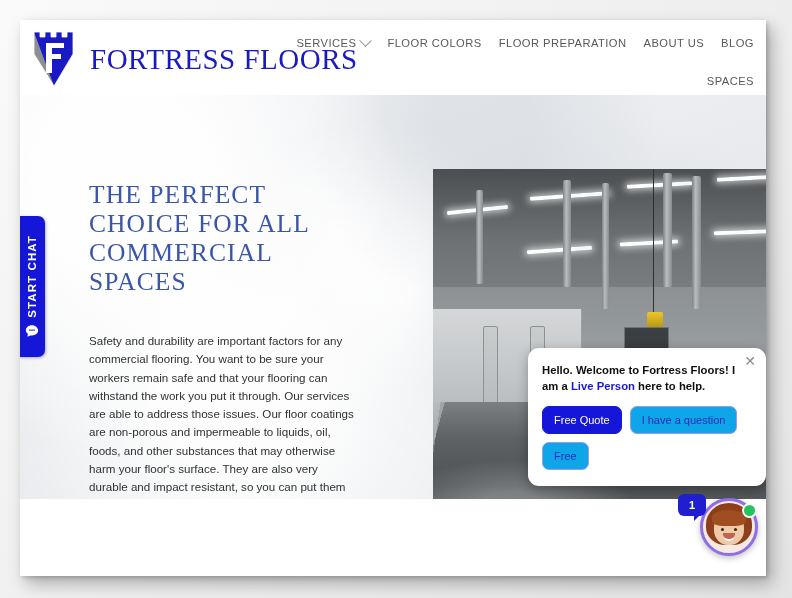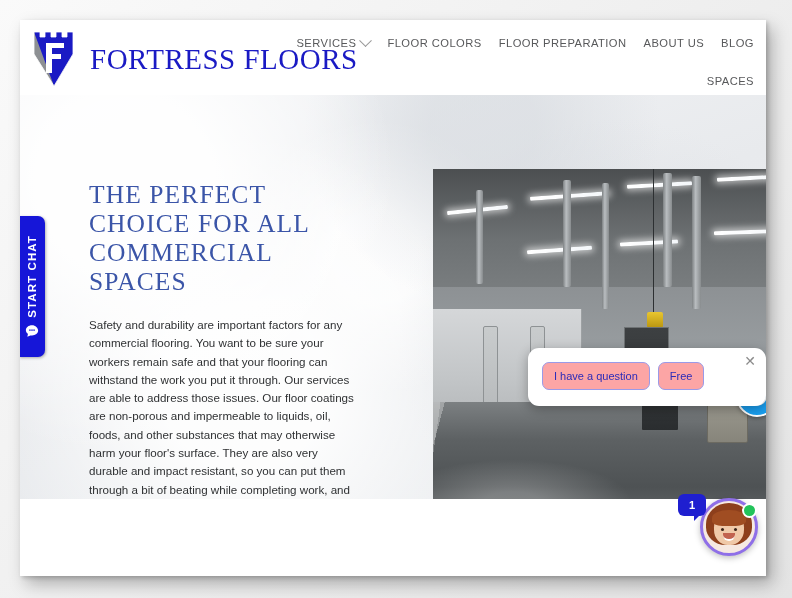--- a/index.html
+++ b/index.html
@@ -125,21 +125,21 @@
     top: 85px;
     width: 268px;
   }
 
   .hero-title {
     font-family: "Liberation Serif", serif;
     font-size: 25.5px;
     line-height: 29px;
     letter-spacing: 1.1px;
     color: #3b55a8;
-    margin: 0 0 20px 0;
+    margin: 0 0 36px 0;
     font-weight: 400;
   }
 
   .hero-paragraph {
     font-size: 11.6px;
     line-height: 18.3px;
     color: #2f3133;
     margin: 0;
   }
 
@@ -354,21 +354,21 @@
     white-space: nowrap;
     box-sizing: border-box;
     font-family: "Liberation Sans", sans-serif;
   }
   .chat-btn-primary {
     background: #1616d8;
     color: #ffffff;
     border: 1px solid #1616d8;
   }
   .chat-btn-secondary {
-    background: #fca5a5;
+    background: #0ea5e9;
     color: #2b2bb8;
     border: 1px solid #9a9ae8;
   }
 
   
   .agent-avatar-wrap {
     position: absolute;
     left: 680px;
     top: 478px;
     width: 58px;
@@ -589,21 +589,25 @@
       <svg width="14" height="14" viewBox="0 0 24 24">
         <path d="M12 2 C6 2 1.5 5.8 1.5 10.5 c0 2.6 1.4 4.9 3.6 6.4 L4 22 l5.2-2.5 c0.9 0.2 1.8 0.3 2.8 0.3 c6 0 10.5-3.8 10.5-8.5 S18 2 12 2 Z" fill="#ffffff"></path>
         <circle cx="8.5" cy="10.5" r="1.3" fill="#1616d8"></circle>
         <circle cx="12" cy="10.5" r="1.3" fill="#1616d8"></circle>
         <circle cx="15.5" cy="10.5" r="1.3" fill="#1616d8"></circle>
       </svg>
     </div>
 
     <div class="chat-popup">
       <div class="chat-close">✕</div>
+      <p class="chat-greeting">
+        <span>Hello. Welcome to Fortress Floors! I am a </span><span class="agent-name">Live Person</span><span> here to help.</span>
+      </p>
       <div class="chat-actions">
+        <button class="chat-btn chat-btn-primary">Free Quote</button>
         <button class="chat-btn chat-btn-secondary">I have a question</button>
         <button class="chat-btn chat-btn-secondary">Free</button>
       </div>
     </div>
 
     <div class="agent-avatar-wrap">
       <div class="notif-bubble">1</div>
       <div class="status-dot"></div>
       <div class="agent-avatar">
         <div class="avatar-hair"></div>

